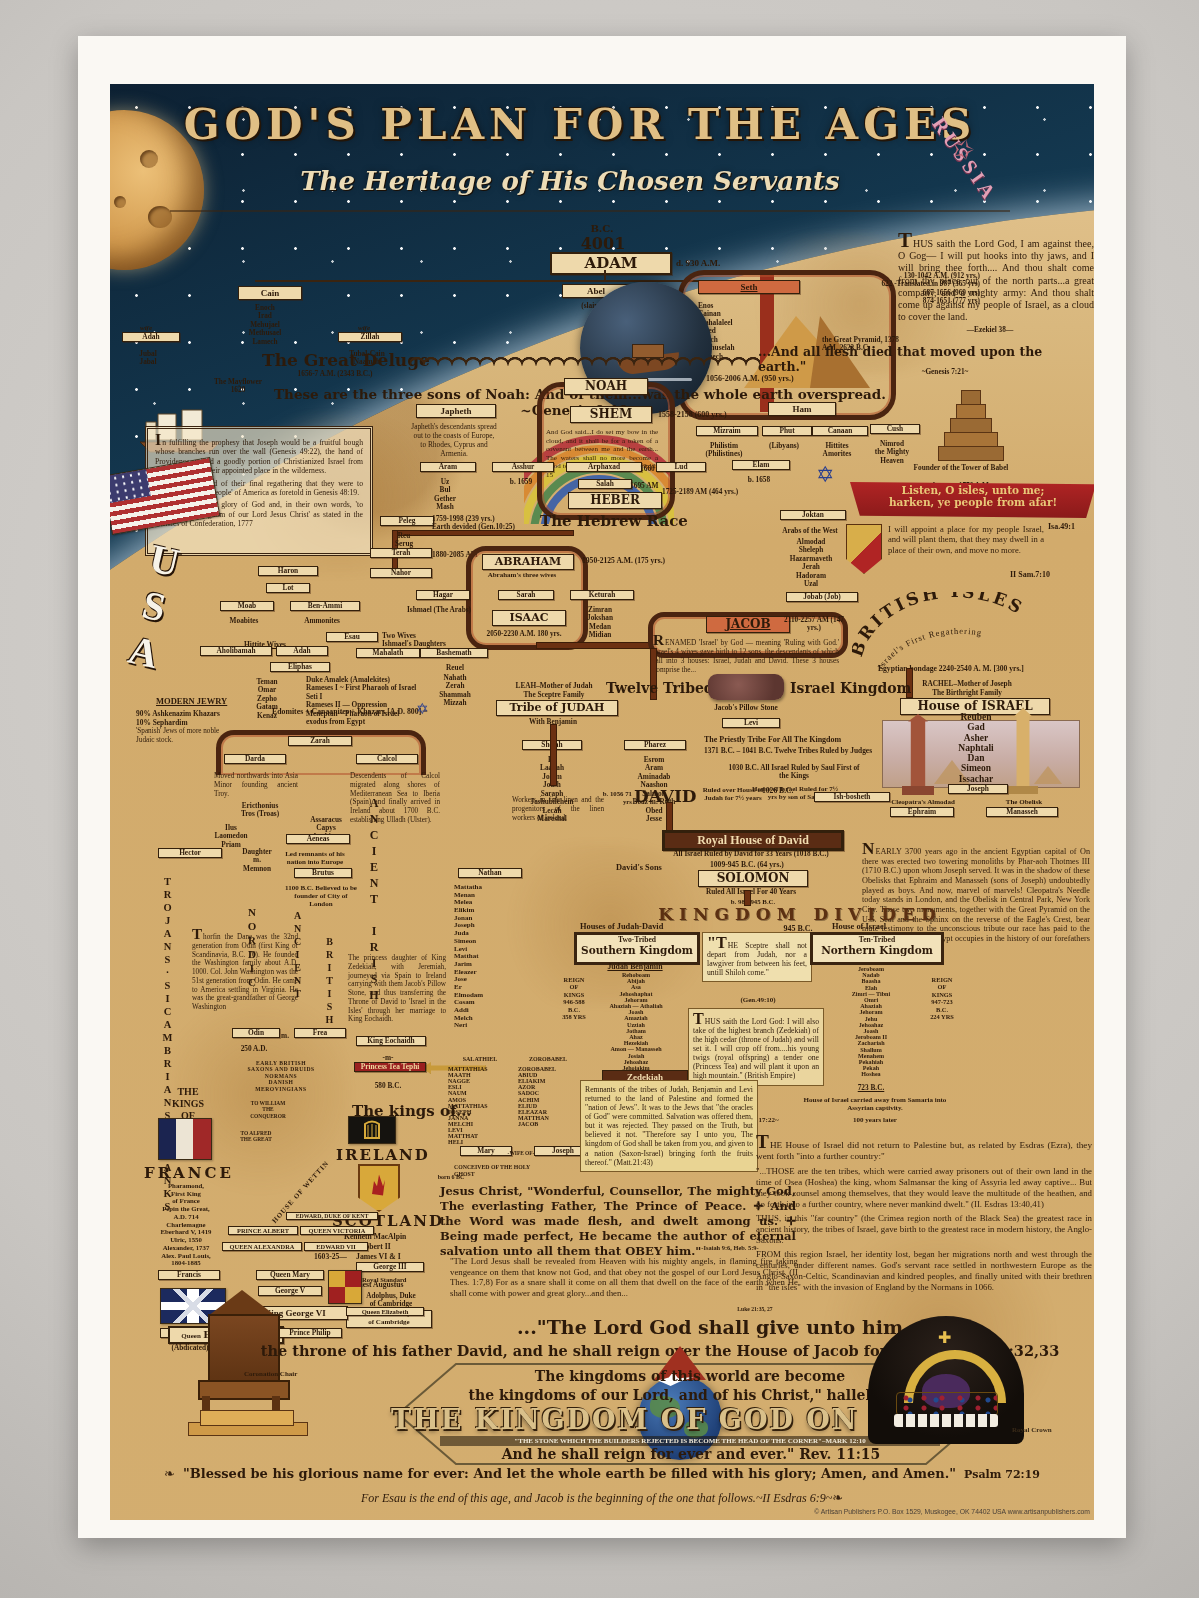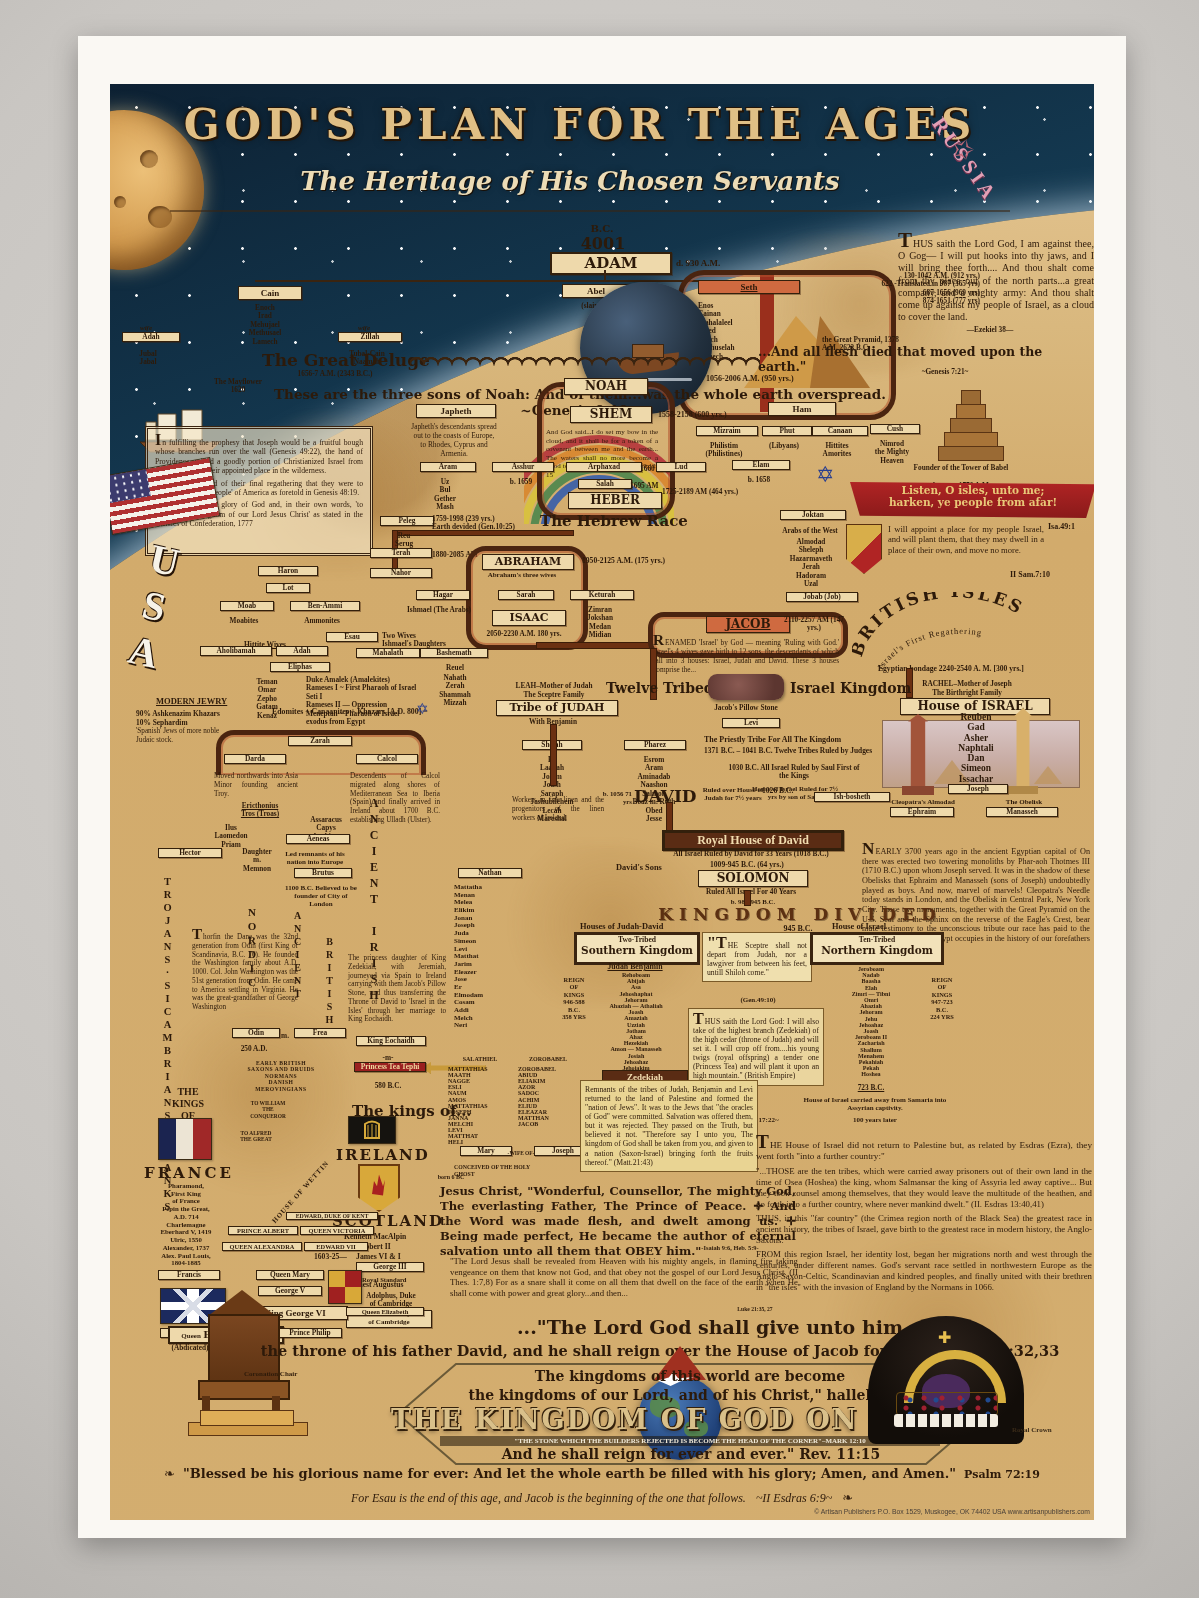--- a/index.html
+++ b/index.html
@@ -480,21 +480,21 @@
   <div class="ls" style="left:728px;top:1000px;width:66px;text-decoration:underline">723  B.C.</div>
   <div class="ls" style="left:690px;top:1012px;width:150px;font-size:7px">House of Israel carried away from Samaria into Assyrian captivity.</div>
   <div class="ls" style="left:722px;top:1032px;width:86px;font-size:7px">100 years later</div>
 
   <div class="pipe" style="left:106px;top:646px;width:200px;height:40px;border-radius:18px 18px 0 0;border-bottom:none"></div>
   <div class="nb sm" style="left:178px;top:652px;width:58px">Zarah</div>
   <div class="nb sm" style="left:114px;top:670px;width:56px">Darda</div>
   <div class="nb sm" style="left:246px;top:670px;width:56px">Calcol</div>
   <div class="p" style="left:104px;top:688px;width:84px;font-size:7.2px">Moved northwards into Asia Minor founding ancient Troy.</div>
   <div class="p" style="left:240px;top:688px;width:90px;font-size:7.2px">Descendents of Calcol migrated along shores of Mediterranean Sea to Iberia (Spain) and finally arrived in Ireland about 1700 B.C. establishing Ulladh (Ulster).</div>
-  <div class="ls" style="left:108px;top:718px;width:84px;text-decoration:underline">Ericthonius
+  <div class="ls" style="left:108px;top:718px;width:84px;">Ericthonius
 Tros (Troas)</div>
   <div class="ls" style="left:88px;top:740px;width:66px">Ilus
 Laomedon
 Priam</div>
   <div class="ls" style="left:180px;top:732px;width:72px">Assaracus
 Capys
 Anchises</div>
   <div class="nb sm" style="left:48px;top:764px;width:58px">Hector</div>
   <div class="ls" style="left:116px;top:764px;width:62px">Daughter
 m.
@@ -674,21 +674,21 @@
     <div class="a" style="left:4px;top:64px;width:100px;height:22px;background:linear-gradient(180deg,#e8c050,#b8902c);border:1px solid #6a4a10;border-radius:4px;background-image:radial-gradient(circle,#a02030 2px,transparent 3px),radial-gradient(circle,#204a90 2px,transparent 3px);background-size:18px 10px,26px 14px"></div>
     <div class="a" style="left:2px;top:86px;width:104px;height:13px;background:repeating-linear-gradient(90deg,#f2ede2 0 9px,#1a1612 9px 12px);border-radius:3px"></div>
   </div>
   <div class="ls" style="left:902px;top:1342px;width:56px;font-size:7px;color:#3a2a18;text-align:left">Royal Crown</div>
 
   <div class="a" style="left:40px;top:1382px;width:904px;display:flex;justify-content:center;gap:8px;align-items:baseline">
     <span style="font-size:13px;color:#3a2410">❧</span>
     <span class="bl" style="font-size:13px">"Blessed be his glorious name for ever:  And let the whole earth be filled with his glory;   Amen, and Amen."</span>
     <span class="bl" style="font-size:11px">Psalm 72:19</span>
   </div>
-  <div class="a" style="left:80px;top:1406px;width:824px;display:flex;justify-content:center;gap:10px;align-items:baseline">
+  <div class="a" style="left:80px;top:1406px;width:824px;display:flex;justify-content:center;align-items:baseline">
     <span style="font-size:12px;font-style:italic">For Esau is the end of this age, and Jacob is the beginning of the one that follows.</span>
     <span style="font-size:12px;font-style:italic">~II Esdras 6:9~</span>
     <span style="font-size:13px;color:#3a2410">❧</span>
   </div>
   <div class="a" style="left:560px;top:1424px;width:420px;text-align:right;font-size:6.8px;color:#4a4038;font-family:'Liberation Sans',sans-serif">© Artisan Publishers  P.O. Box 1529, Muskogee, OK 74402 USA   www.artisanpublishers.com</div>
 
 </div>
 </div>
 
 </body></html>

